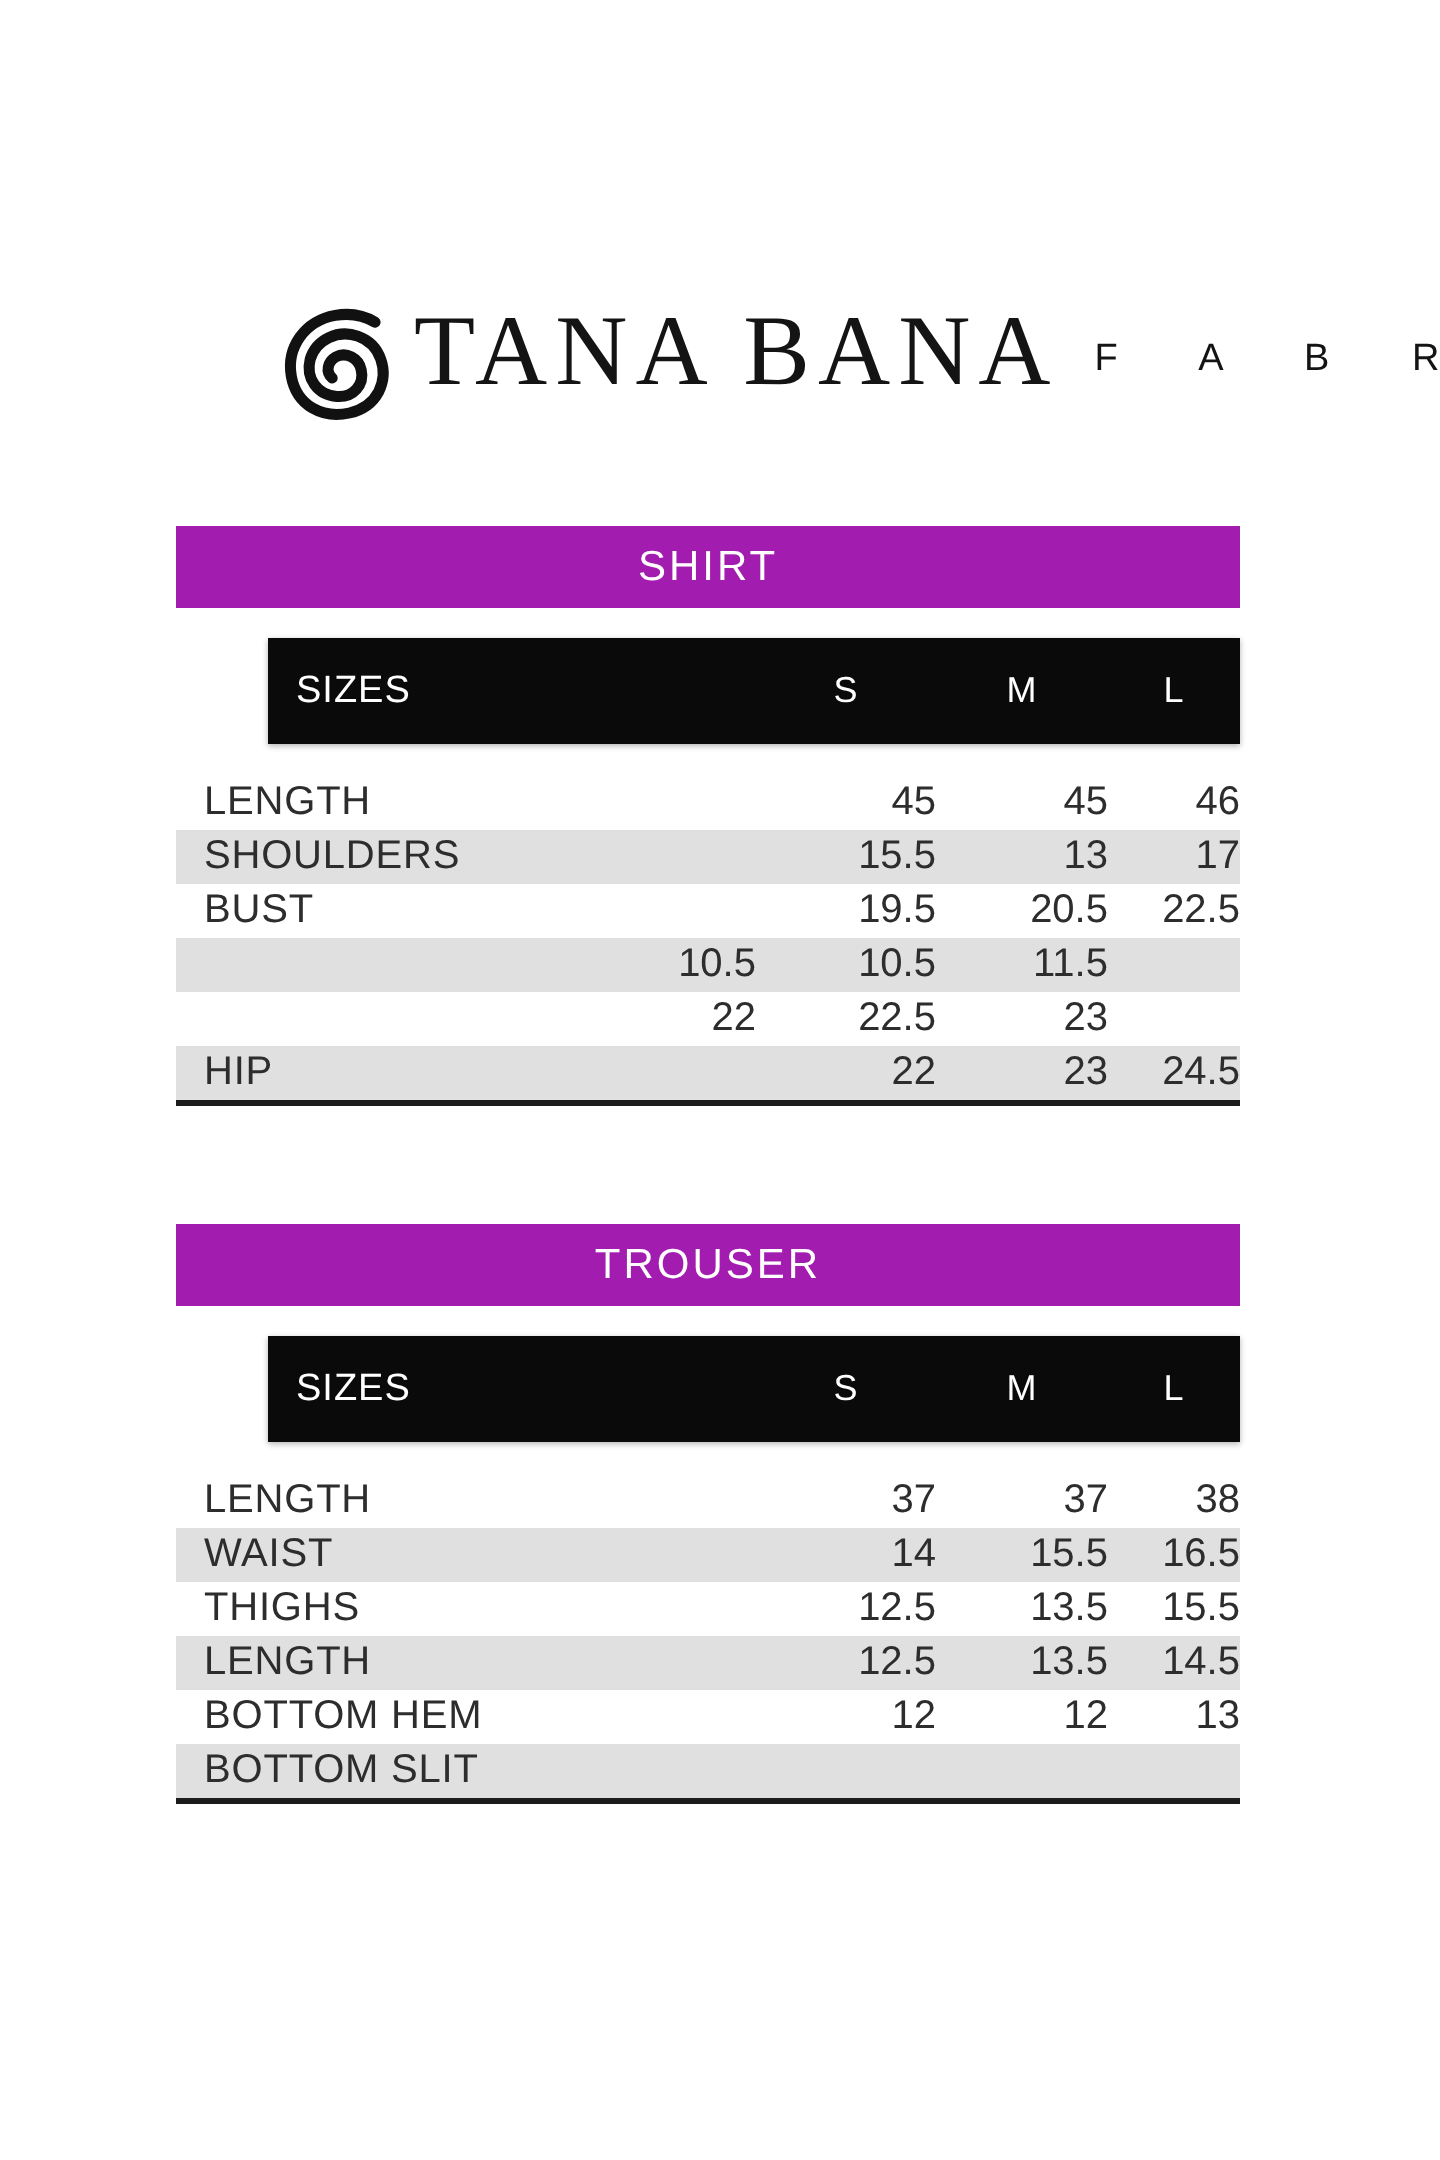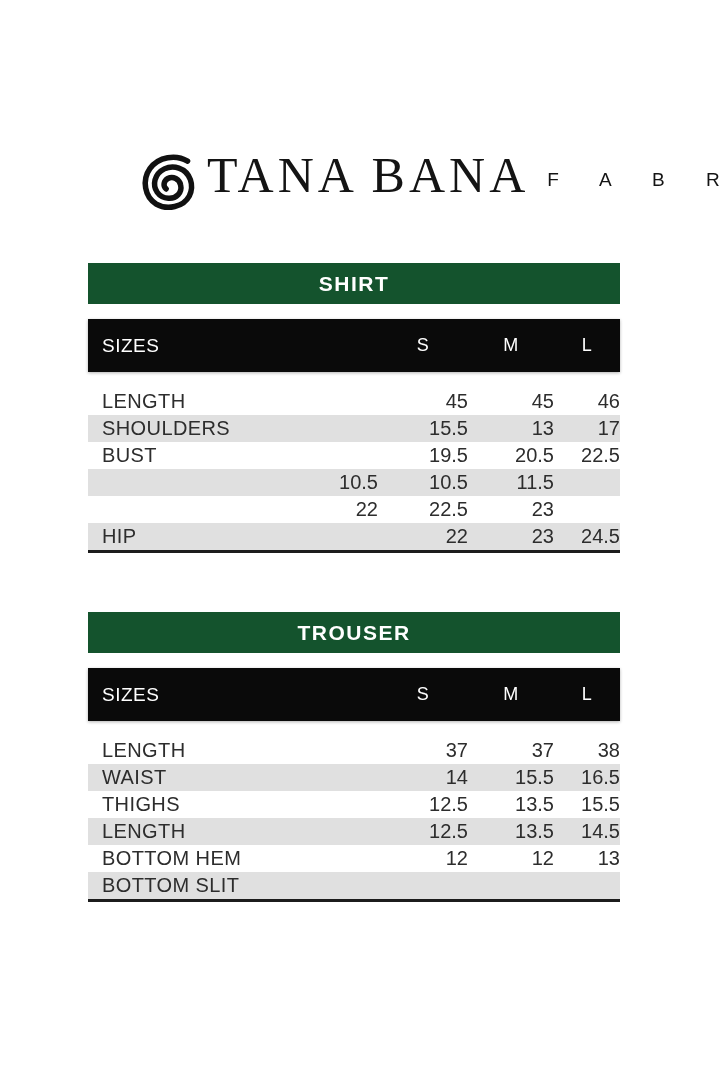--- a/index.html
+++ b/index.html
@@ -33,31 +33,31 @@
     margin-top:9px;
     color:#141414;white-space:nowrap;
   }
 
   
   .section{position:absolute;left:88px;width:532px;}
   .section.shirt{top:263px;}
   .section.trouser{top:612px;}
 
   .title-bar{
-    height:41px;background:#14532d;
+    height:41px;background:#a21caf;
     display:flex;align-items:center;justify-content:center;
-    color:#fff;font-size:21px;letter-spacing:1.5px;font-weight:bold;
+    color:#fff;font-size:21px;letter-spacing:1.5px;
   }
   .sizes-bar{
     margin-top:15px;height:53px;
     background:#0a0a0a;color:#fff;
     box-shadow:0 1px 3px rgba(0,0,0,0.3);
     display:grid;grid-template-columns:1fr 90px 86px 66px;
     align-items:center;
-    font-size:19px;letter-spacing:0.5px;
+    font-size:19px;letter-spacing:0.5px;margin-left:46px;
   }
   .sizes-bar .label-cell{padding-left:14px;text-align:left;}
   .col-head{text-align:center;font-size:18px;}
 
   .rows{margin-top:16px;border-bottom:3px solid #1c1c1c;}
   .row{
     height:27px;
     display:grid;grid-template-columns:1fr 90px 86px 66px;
     align-items:center;
     font-size:20px;color:#2d2d2d;

